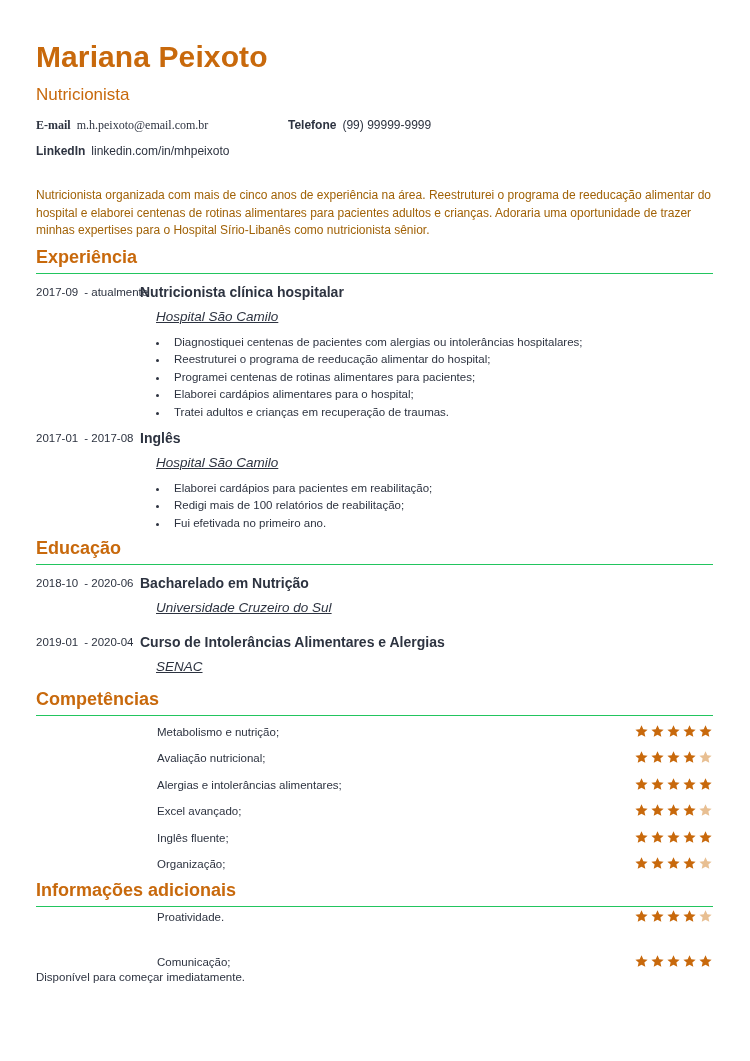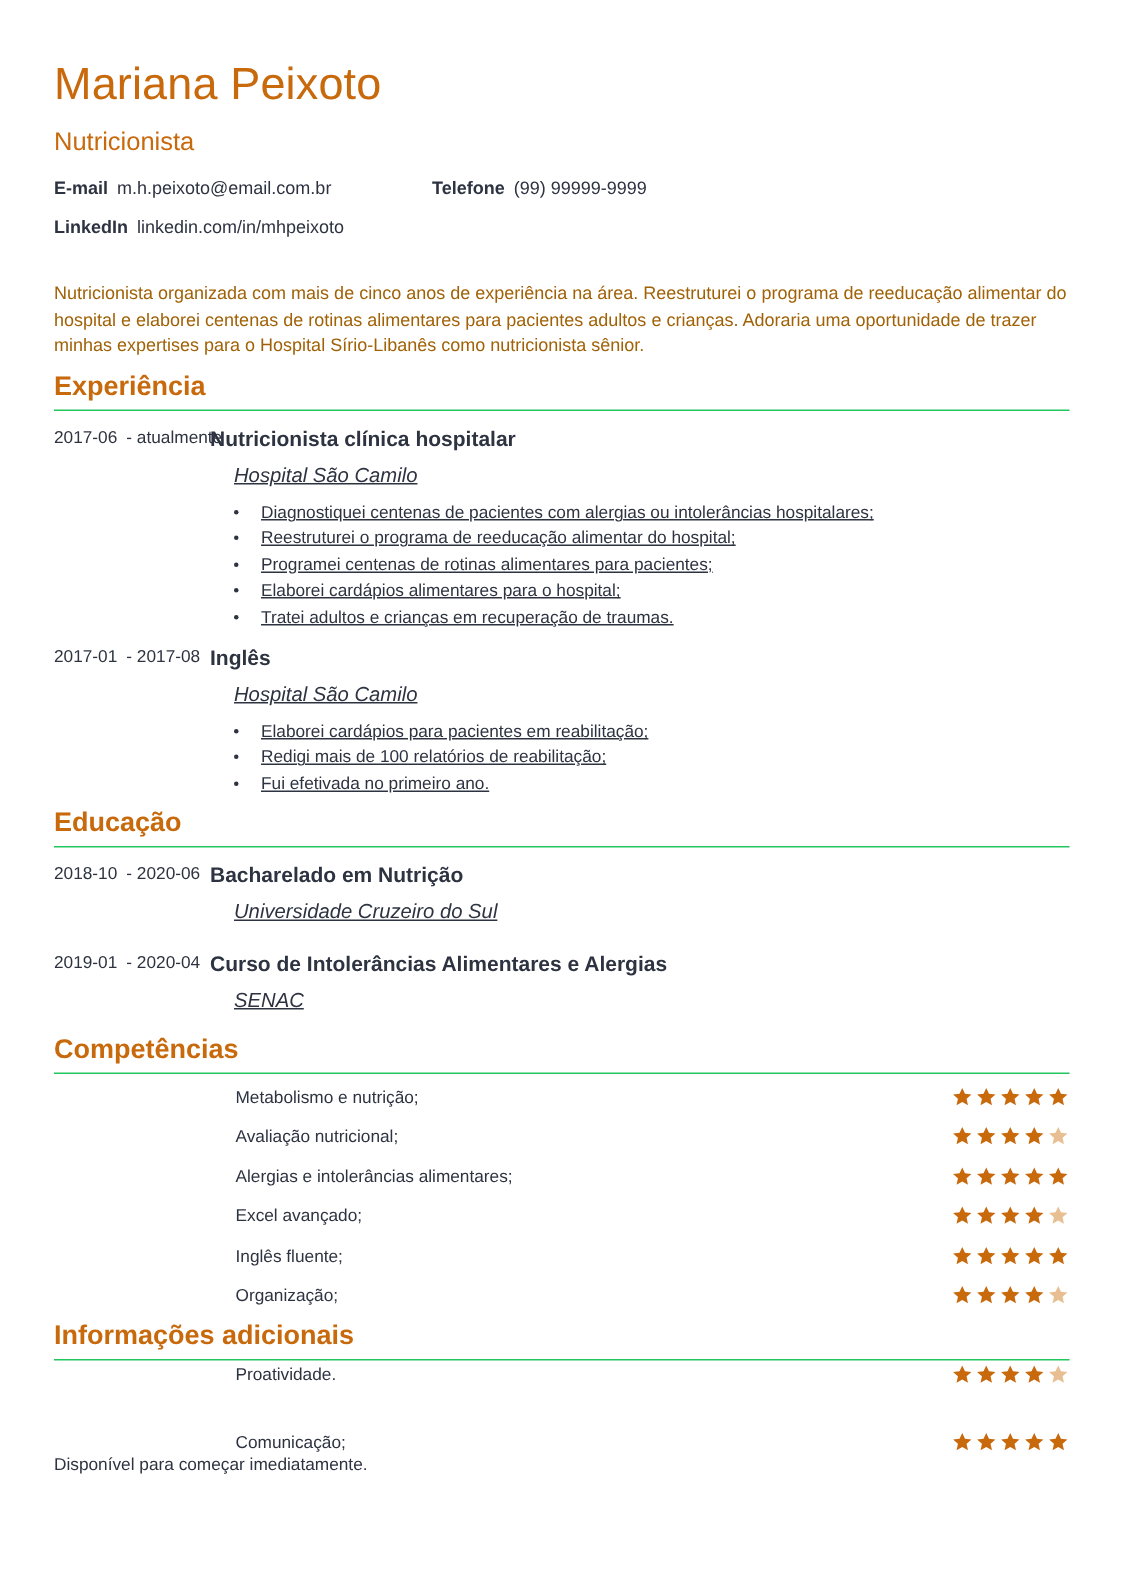--- a/index.html
+++ b/index.html
@@ -1,61 +1,61 @@
 <!DOCTYPE html>
 <html><head>
 <meta charset="utf-8">
 <style>
   html, body { margin: 0; padding: 0; background: #ffffff; }
   body { width: 750px; height: 1061px; position: relative; font-family: "Liberation Sans", sans-serif; color: #2d3340; overflow: hidden; }
   .page { position: absolute; left: 36px; top: 0; width: 677px; }
-  .name { position: absolute; top: 40px; left: 0; font-size: 30px; font-weight: normal; color: #c8690c; margin: 0; letter-spacing: 0.1px; }
+  .name { position: absolute; top: 40px; left: 0; font-size: 30px; font-weight: bold; color: #c8690c; margin: 0; letter-spacing: 0.1px; }
   .title { position: absolute; top: 85px; left: 0; font-size: 17px; color: #c8690c; }
   .contact { position: absolute; font-size: 12px; color: #2d3340; }
   .contact b { font-weight: bold; margin-right: 6px; }
   .summary { position: absolute; top: 187px; left: 0; width: 677px; font-size: 12px; line-height: 17.5px; color: #a16207; }
   .section-head { position: absolute; left: 0; width: 677px; font-size: 18px; font-weight: bold; color: #c8690c; padding-bottom: 5px; border-bottom: 1px solid #22c55e; }
   .entry { position: absolute; left: 0; width: 677px; }
   .date { position: absolute; left: 0; top: 2px; font-size: 11.5px; color: #2d3340; white-space: nowrap; }
   .date .sep { margin-left: 6px; }
   .role { position: absolute; left: 104px; top: 0; font-size: 14px; font-weight: bold; color: #2d3340; }
   .org { position: absolute; left: 120px; top: 25px; font-size: 13.5px; font-style: italic; color: #2d3340; text-decoration: underline; }
   .bullets { position: absolute; left: 120px; top: 50px; margin: 0; padding-left: 13px; font-size: 11.5px; line-height: 17.4px; color: #2d3340; }
-  .bullets li { padding-left: 5px; text-decoration: underline; }
+  .bullets li { padding-left: 5px; }
   .skill-row { position: absolute; left: 121px; width: 556px; height: 20px; }
   .skill-label { position: absolute; left: 0; top: 2px; font-size: 11.5px; color: #2d3340; }
   .stars { position: absolute; right: 0; top: 0; display: flex; gap: 1px; }
   .star { width: 15px; height: 15px; display: inline-block; }
   .additional { position: absolute; top: 971px; left: 0; font-size: 11.5px; color: #2d3340; }
 </style>
 </head>
 <body>
 
 <div class="page">
 
   <h1 class="name">Mariana Peixoto</h1>
   <div class="title">Nutricionista</div>
 
-  <div class="contact" style="top:118px;left:0;">
+  <div class="contact" style="top:118px;left:0;font-family:Liberation Serif, serif;">
     <b>E-mail</b><span>m.h.peixoto@email.com.br</span>
   </div>
   <div class="contact" style="top:118px;left:252px;">
     <b>Telefone</b><span>(99) 99999-9999</span>
   </div>
   <div class="contact" style="top:144px;left:0;">
     <b>LinkedIn</b><span>linkedin.com/in/mhpeixoto</span>
   </div>
 
   <div class="summary">Nutricionista organizada com mais de cinco anos de experiência na área. Reestruturei o programa de reeducação alimentar do hospital e elaborei centenas de rotinas alimentares para pacientes adultos e crianças. Adoraria uma oportunidade de trazer minhas expertises para o Hospital Sírio-Libanês como nutricionista sênior.</div>
 
   <div class="section-head" style="top:247px;">Experiência</div>
 
   <div class="entry" style="top:284px;">
     <div class="date">
-      <span>2017-06</span><span class="sep">- atualmente</span>
+      <span>2017-09</span><span class="sep">- atualmente</span>
     </div>
     <div class="role">Nutricionista clínica hospitalar</div>
     <div class="org">Hospital São Camilo</div>
     <ul class="bullets">
       <li>Diagnostiquei centenas de pacientes com alergias ou intolerâncias hospitalares;</li>
       <li>Reestruturei o programa de reeducação alimentar do hospital;</li>
       <li>Programei centenas de rotinas alimentares para pacientes;</li>
       <li>Elaborei cardápios alimentares para o hospital;</li>
       <li>Tratei adultos e crianças em recuperação de traumas.</li>
     </ul>

